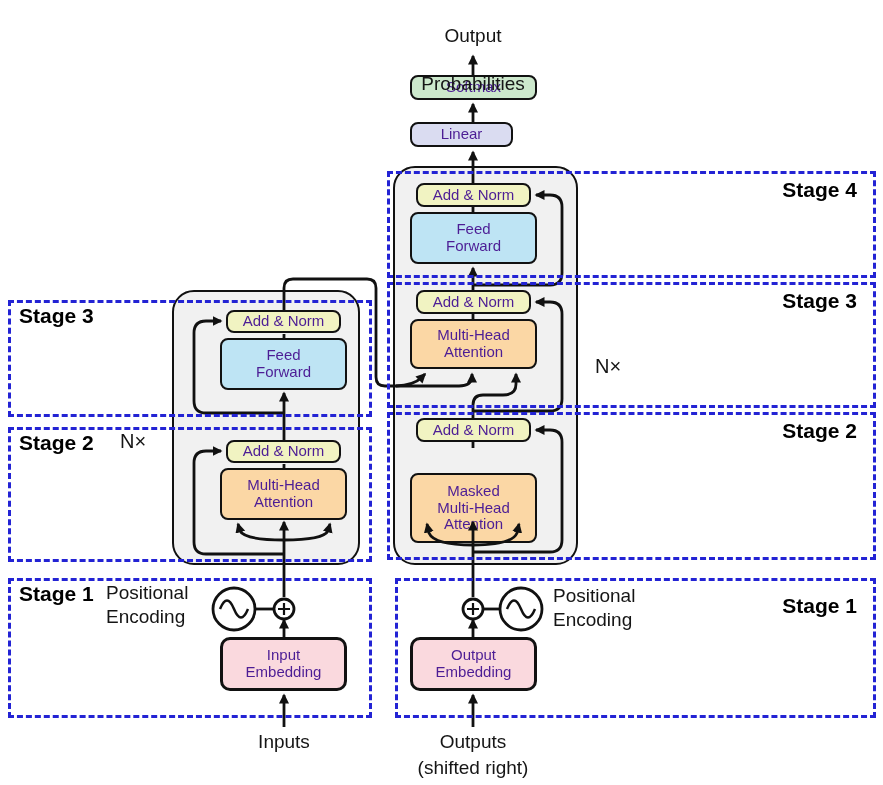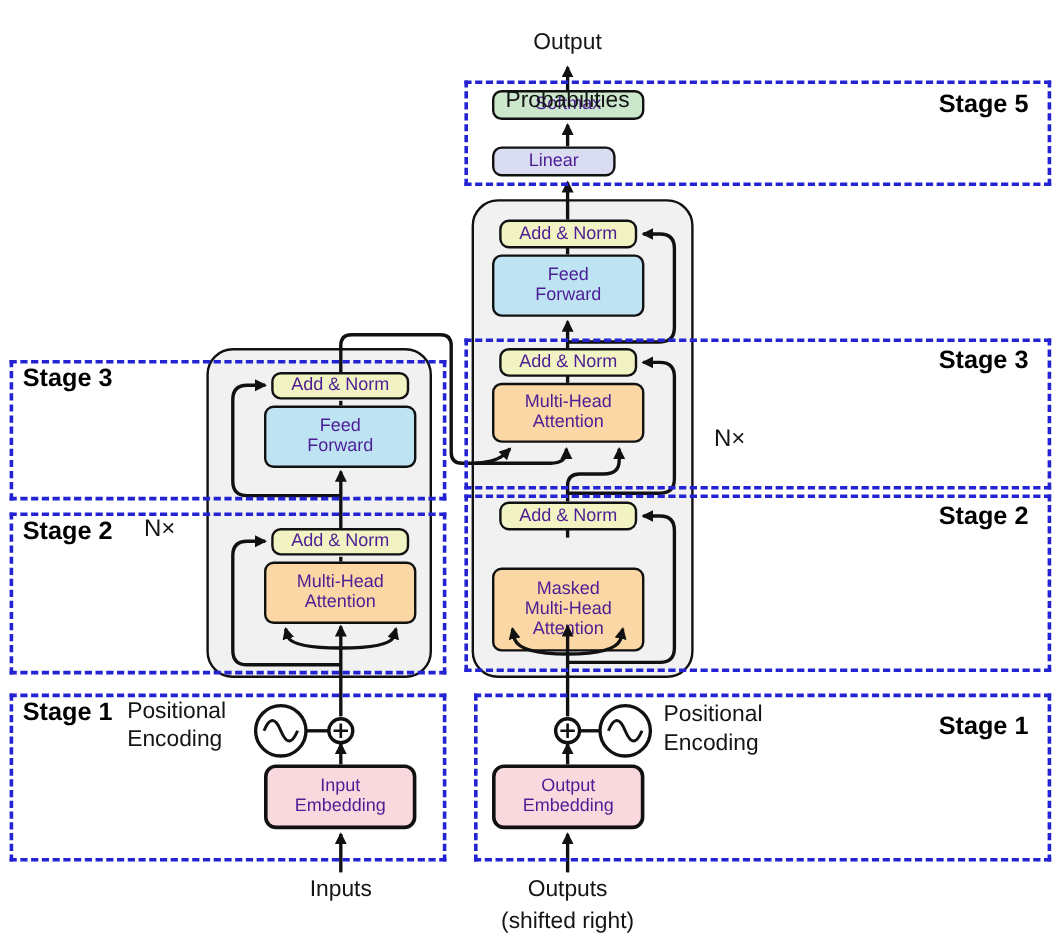--- a/index.html
+++ b/index.html
@@ -121,22 +121,22 @@
       <path d="M220,609 Q227,592 234,609 Q241,626 248,609" stroke-width="2.5"></path>
       <circle cx="284" cy="609" r="10" fill="#fff"></circle>
       <path d="M278,609 H290 M284,603 V615" stroke-width="2.2"></path>
       <circle cx="473" cy="609" r="10" fill="#fff"></circle>
       <path d="M467,609 H479 M473,603 V615" stroke-width="2.2"></path>
       <circle cx="521" cy="609" r="21" fill="#fff"></circle>
       <path d="M507,609 Q514,592 521,609 Q528,626 535,609" stroke-width="2.5"></path>
     </g>
   </svg>
 
-  <div class="stage" style="left: 387px; top: 67px; width: 489px; height: 88px; border-color: rgb(35, 35, 212);">
-    <span class="stage-label" style="right:16px;top:5px;">Stage 5</span>
+  <div class="stage" style="left: 387px; top: 171px; width: 489px; height: 107px; border-color: rgb(35, 35, 212);">
+    <span class="stage-label" style="right:16px;top:4px;">Stage 4</span>
   </div>
   <div class="stage" style="left: 387px; top: 282px; width: 489px; height: 126px; border-color: rgb(35, 35, 212);">
     <span class="stage-label" style="right:16px;top:4px;">Stage 3</span>
   </div>
   <div class="stage" style="left: 387px; top: 412px; width: 489px; height: 148px; border-color: rgb(35, 35, 212);">
     <span class="stage-label" style="right:16px;top:4px;">Stage 2</span>
   </div>
   <div class="stage" style="left: 395px; top: 578px; width: 481px; height: 140px; border-color: rgb(35, 35, 212);">
     <span class="stage-label" style="right:16px;top:13px;">Stage 1</span>
   </div>

